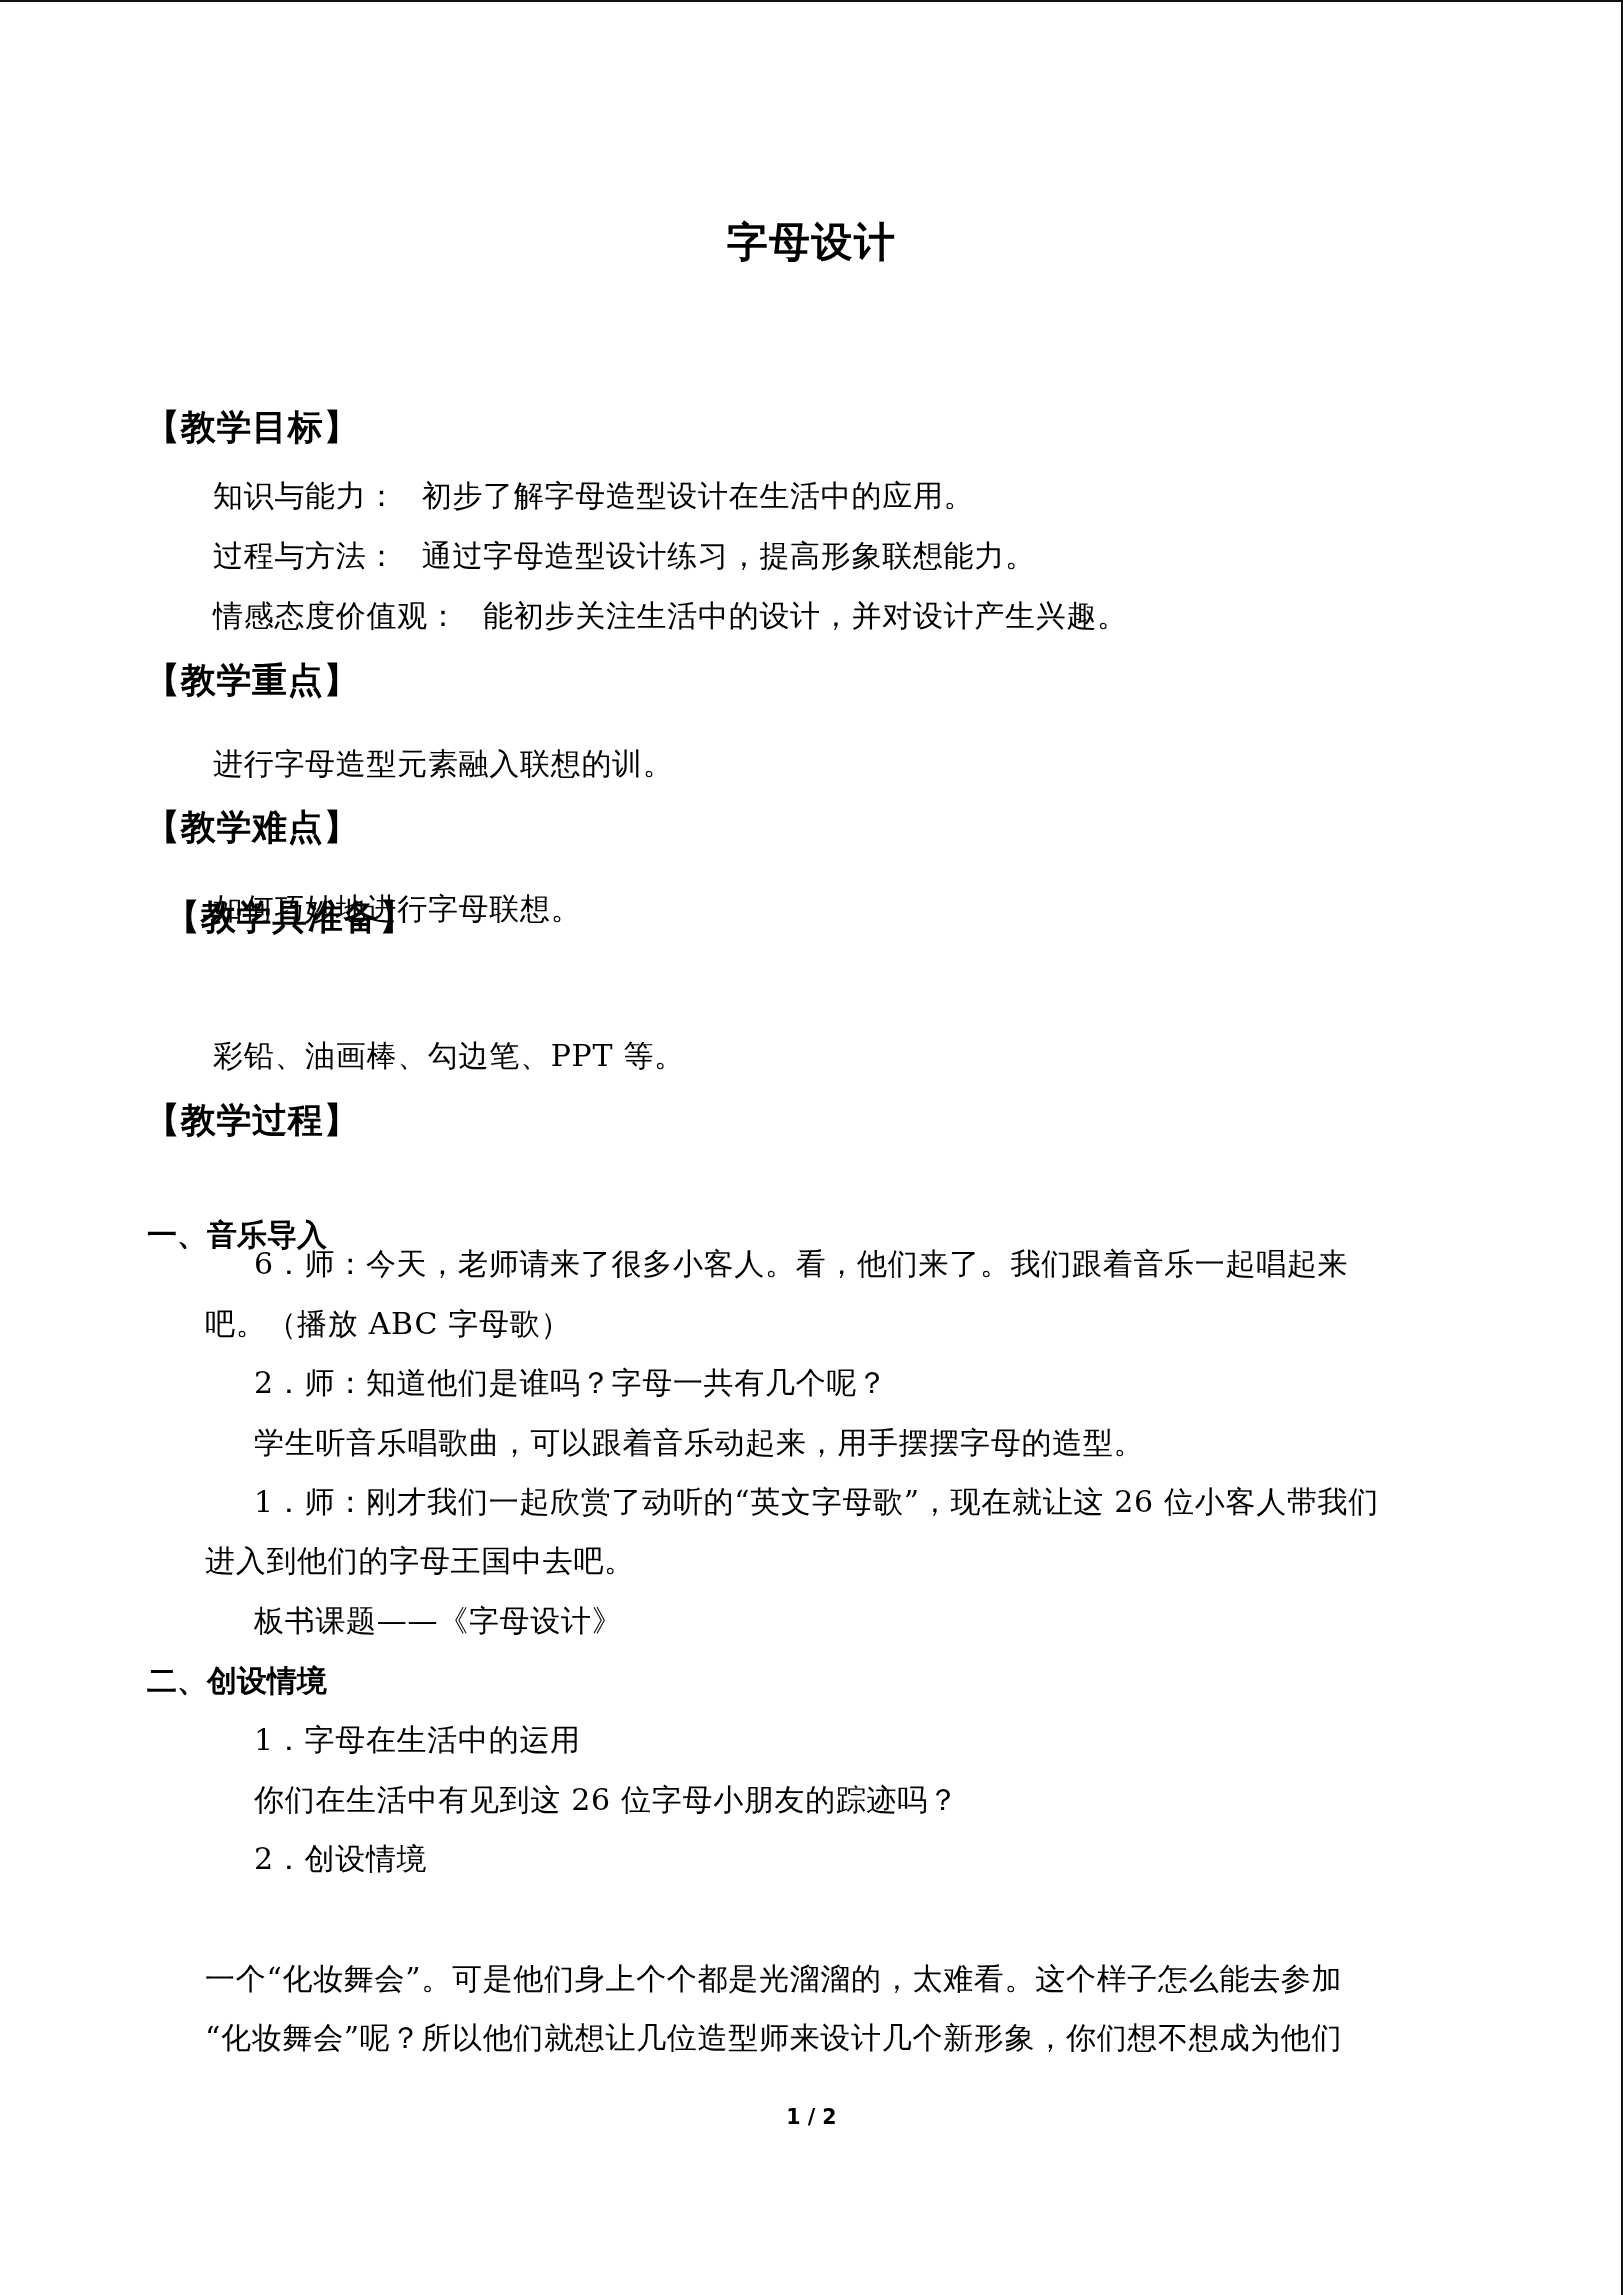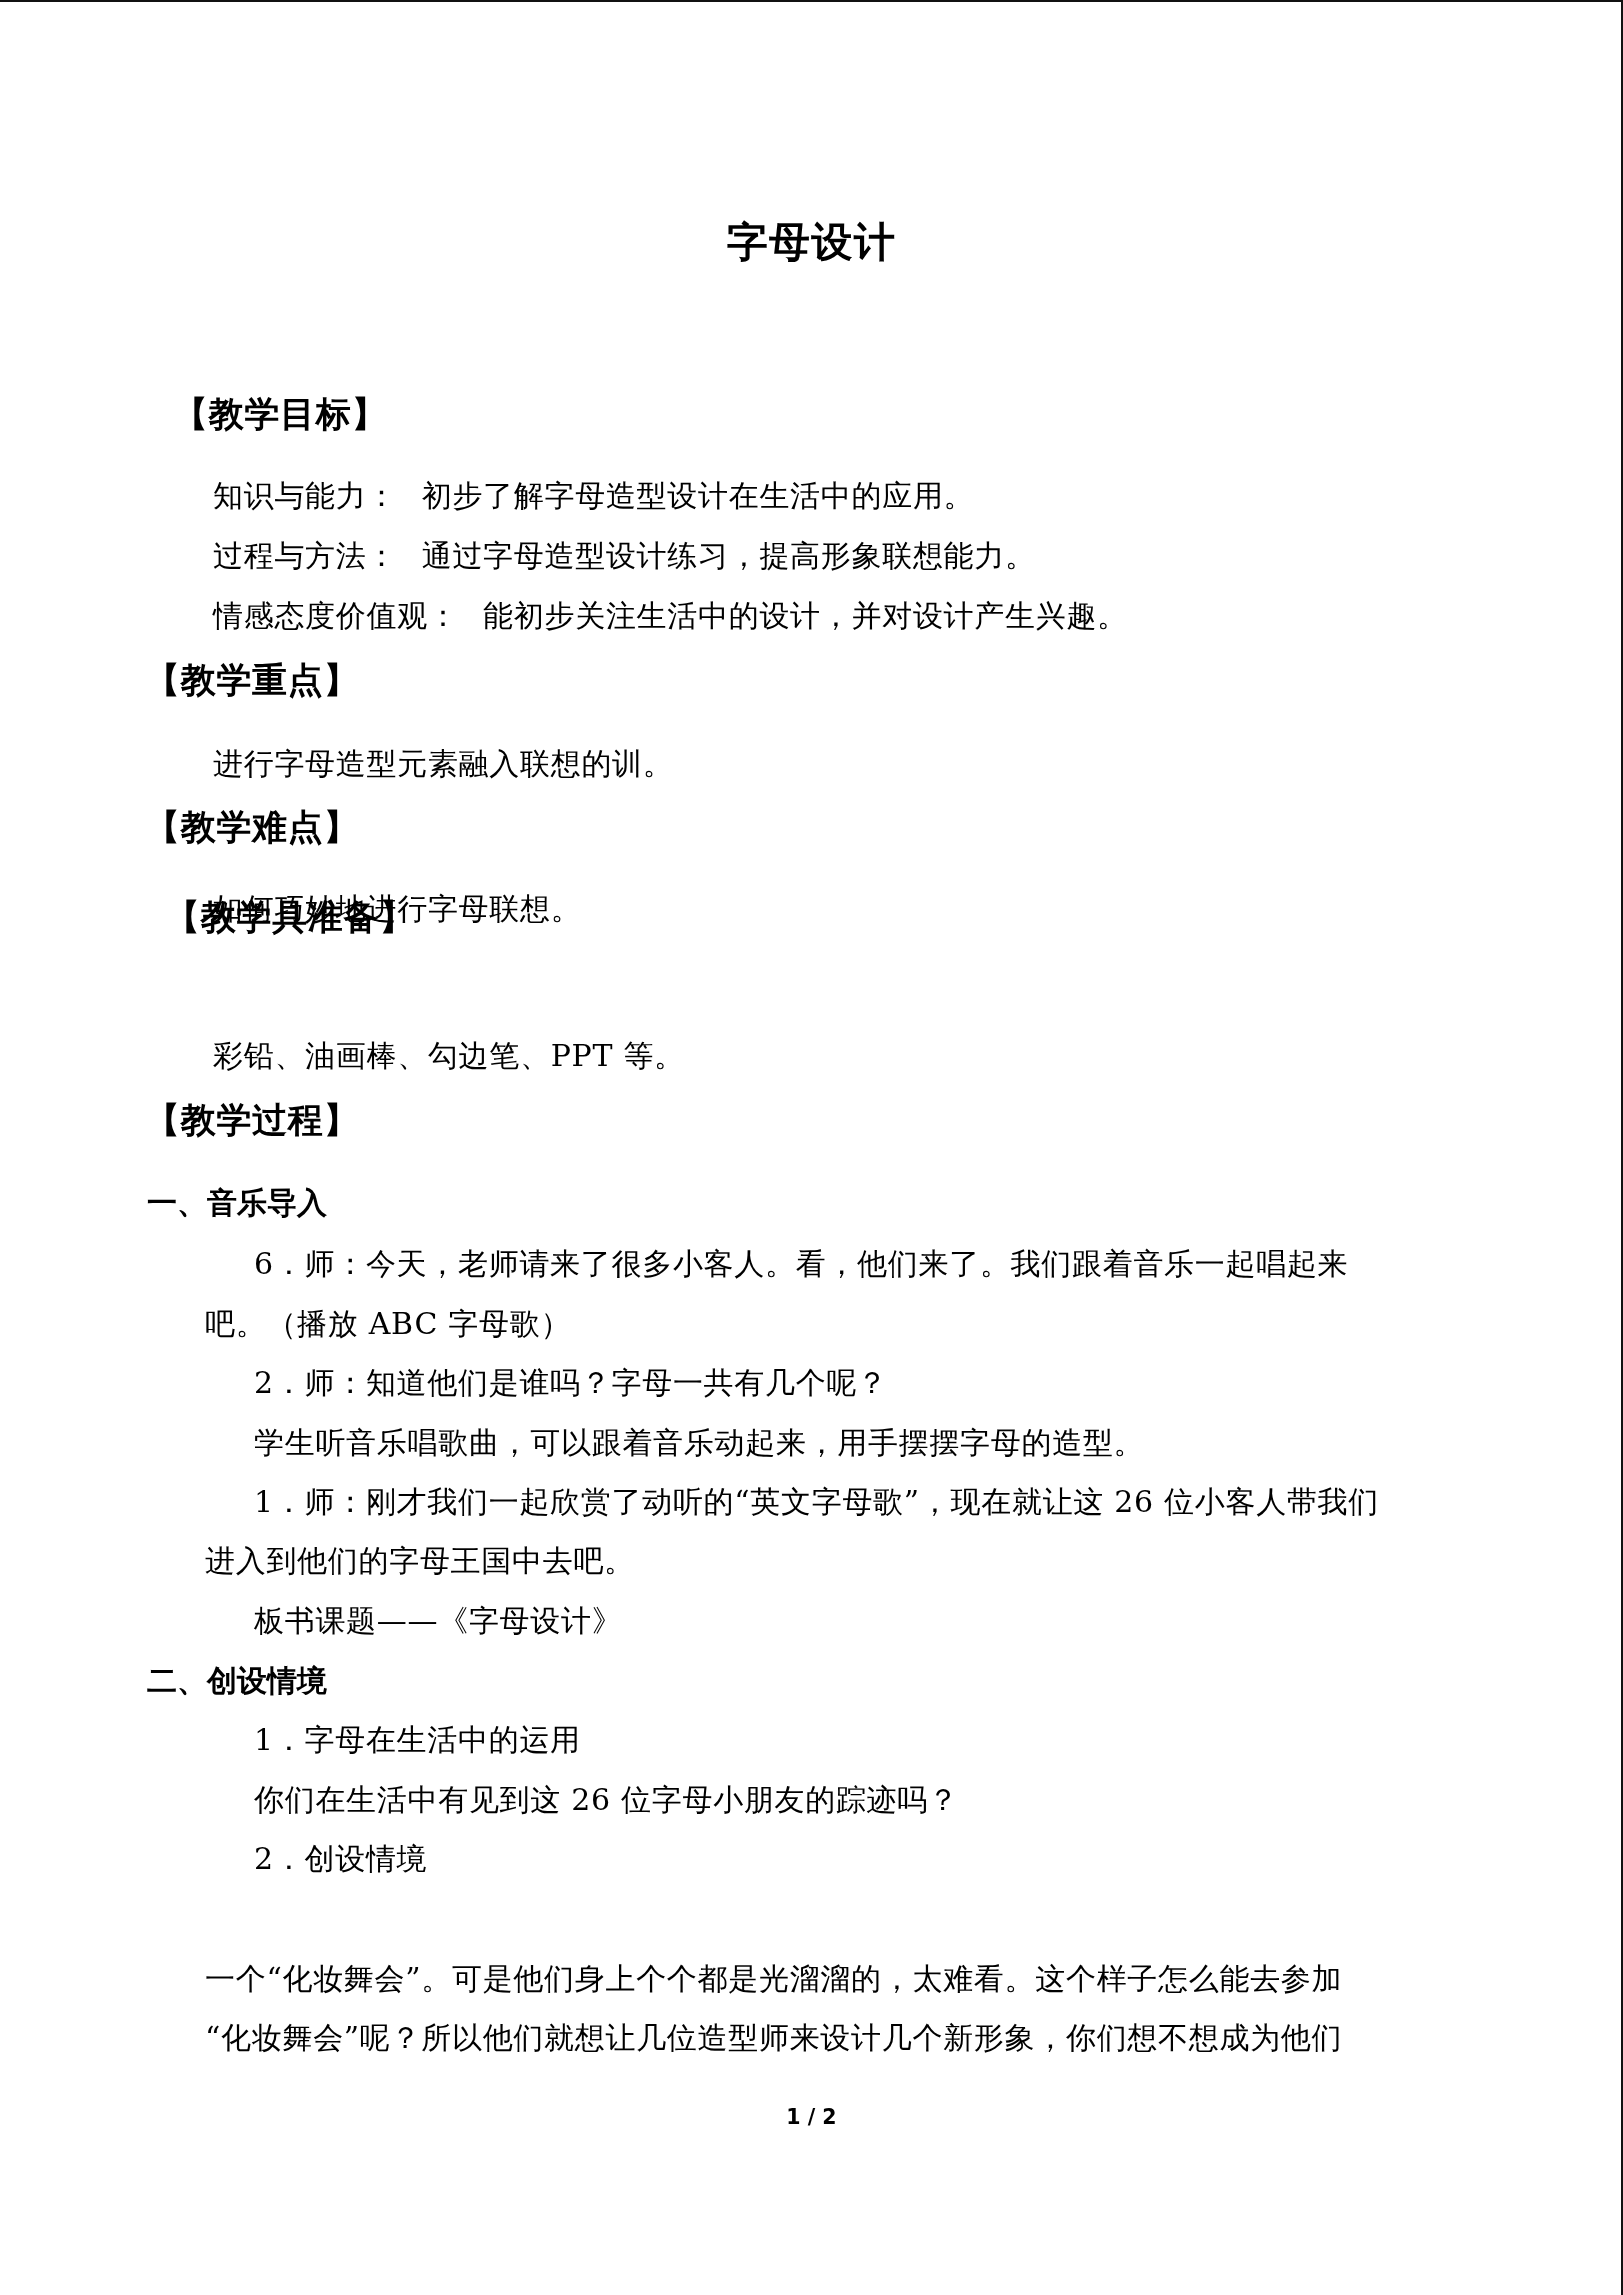--- a/index.html
+++ b/index.html
@@ -72,21 +72,21 @@
       font-family: "DejaVu Sans", "Liberation Sans", sans-serif;
     }
   </style>
 </head>
 <body>
 
 <div class="page">
 
   <div class="abs title">字母设计</div>
 
-  <div class="abs heading" style="top:395px;margin-left:28px;">【教学目标】</div>
+  <div class="abs heading" style="top:408px;">【教学目标】</div>
 
   <div class="abs body ind1" style="top:539px;">
     <span>过程与方法：</span><span class="label-gap"></span><span>通过字母造型设计练习，提高形象联想能力。</span>
   </div>
   <div class="abs body ind1" style="top:479px;">
     <span>知识与能力：</span><span class="label-gap"></span><span>初步了解字母造型设计在生活中的应用。</span>
   </div>
   <div class="abs body ind1" style="top:599px;">
     <span>情感态度价值观：</span><span class="label-gap"></span><span>能初步关注生活中的设计，并对设计产生兴趣。</span>
   </div>
@@ -95,21 +95,21 @@
   <div class="abs body ind1" style="top:747px;">进行字母造型元素融入联想的训。</div>
 
   <div class="abs heading" style="top:808px;">【教学难点】</div>
   <div class="abs body ind1" style="top:892px;">如何巧妙地进行字母联想。</div>
 
   <div class="abs heading" style="top:898px;margin-left:20px;">【教学具准备】</div>
   <div class="abs body ind1" style="top:1039px;">彩铅、油画棒、勾边笔、PPT 等。</div>
 
   <div class="abs heading" style="top:1101px;">【教学过程】</div>
 
-  <div class="abs section" style="top:1186px;">一、音乐导入</div>
+  <div class="abs section" style="top:1218px;">一、音乐导入</div>
   <div class="abs body ind2" style="top:1247px;">6．师：今天，老师请来了很多小客人。看，他们来了。我们跟着音乐一起唱起来</div>
   <div class="abs body cont" style="top:1307px;">吧。（播放 ABC 字母歌）</div>
   <div class="abs body ind2" style="top:1366px;">2．师：知道他们是谁吗？字母一共有几个呢？</div>
   <div class="abs body ind2" style="top:1426px;">学生听音乐唱歌曲，可以跟着音乐动起来，用手摆摆字母的造型。</div>
   <div class="abs body ind2" style="top:1485px;">1．师：刚才我们一起欣赏了动听的“英文字母歌”，现在就让这 26 位小客人带我们</div>
   <div class="abs body cont" style="top:1544px;">进入到他们的字母王国中去吧。</div>
   <div class="abs body ind2" style="top:1604px;">板书课题——《字母设计》</div>
 
   <div class="abs section" style="top:1664px;">二、创设情境</div>
   <div class="abs body ind2" style="top:1723px;">1．字母在生活中的运用</div>

